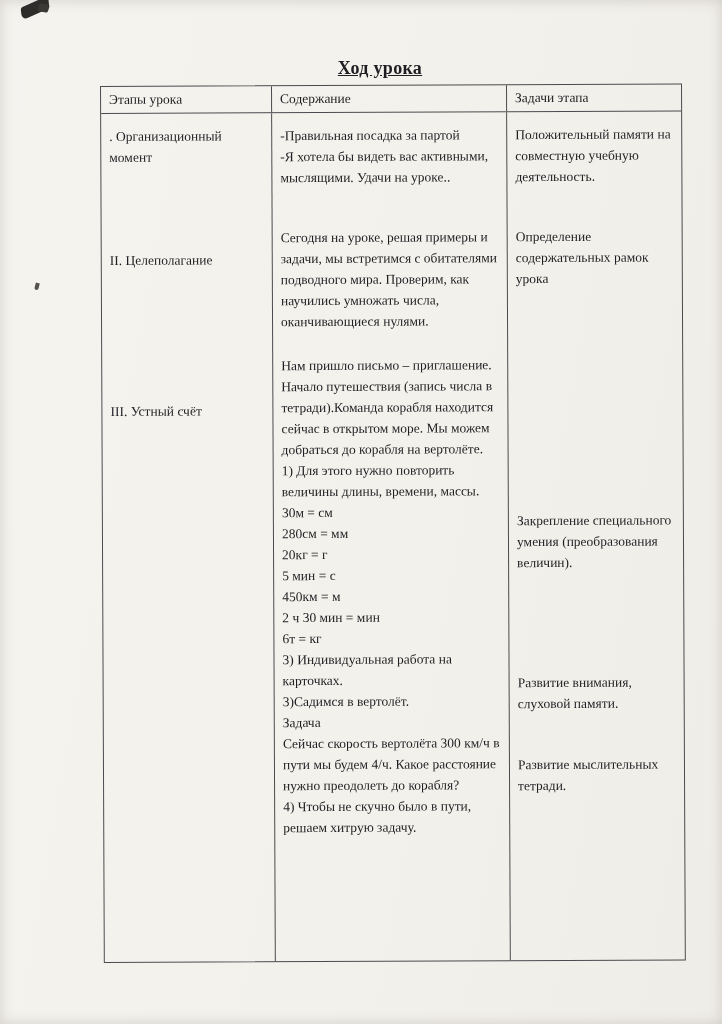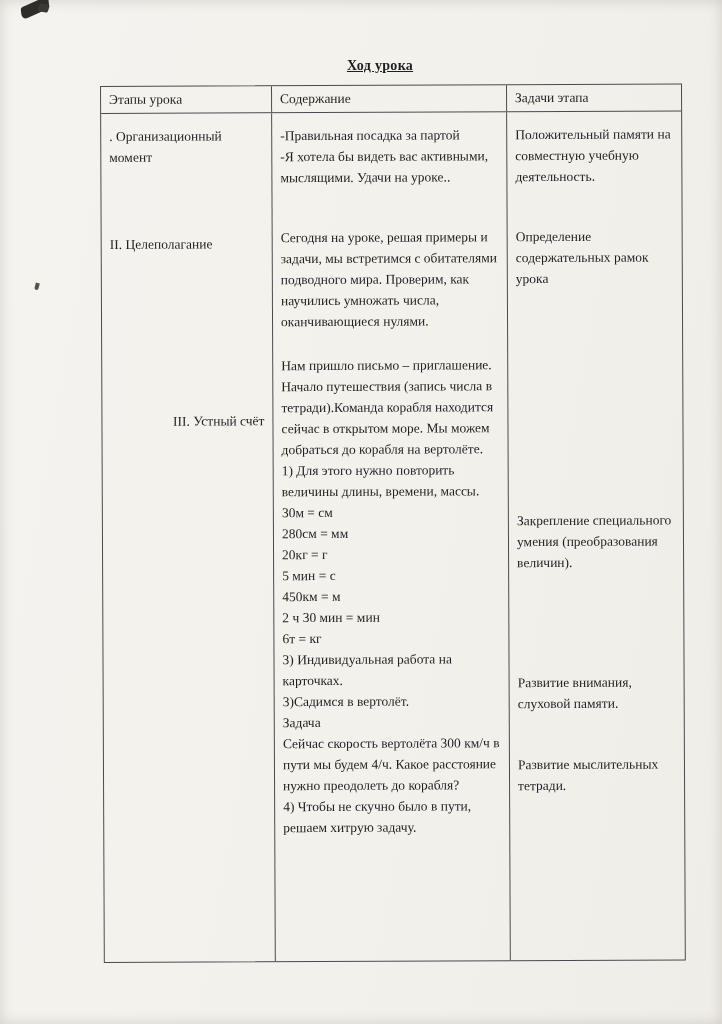--- a/index.html
+++ b/index.html
@@ -17,21 +17,21 @@
     box-shadow: inset 0 0 14px rgba(60,55,45,0.18);
     overflow: hidden;
     color: #1f1f23;
   }
   .doc-title {
     position: absolute;
     left: 100px;
     top: 58px;
     width: 560px;
     text-align: center;
-    font-size: 14px;
+    font-size: 18px;
     font-weight: bold;
     text-decoration: underline;
     letter-spacing: 0.3px;
   }
   .lesson-table {
     position: absolute;
     left: 100px;
     top: 86px;
     width: 580px;
     border: 1px solid #4b4b4f;
@@ -70,22 +70,22 @@
   .blk {
     position: absolute;
     left: 8px;
     right: 8px;
     font-size: 13.5px;
     line-height: 21px;
   }
   .blk p { margin: 0; }
   
   .stage-1 { top: 12px; }
-  .stage-2 { top: 120px; }
-  .stage-3 { top: 297px; text-align: right; }
+  .stage-2 { top: 136px; }
+  .stage-3 { top: 287px; }
   
   .content-a { top: 12px; }
   .content-b { top: 114px; }
   .content-c { top: 242px; }
   
   .task-1 { top: 12px; }
   .task-2 { top: 114px; }
   .task-3 { top: 398px; }
   .task-4 { top: 560px; }
   .task-5 { top: 642px; }

